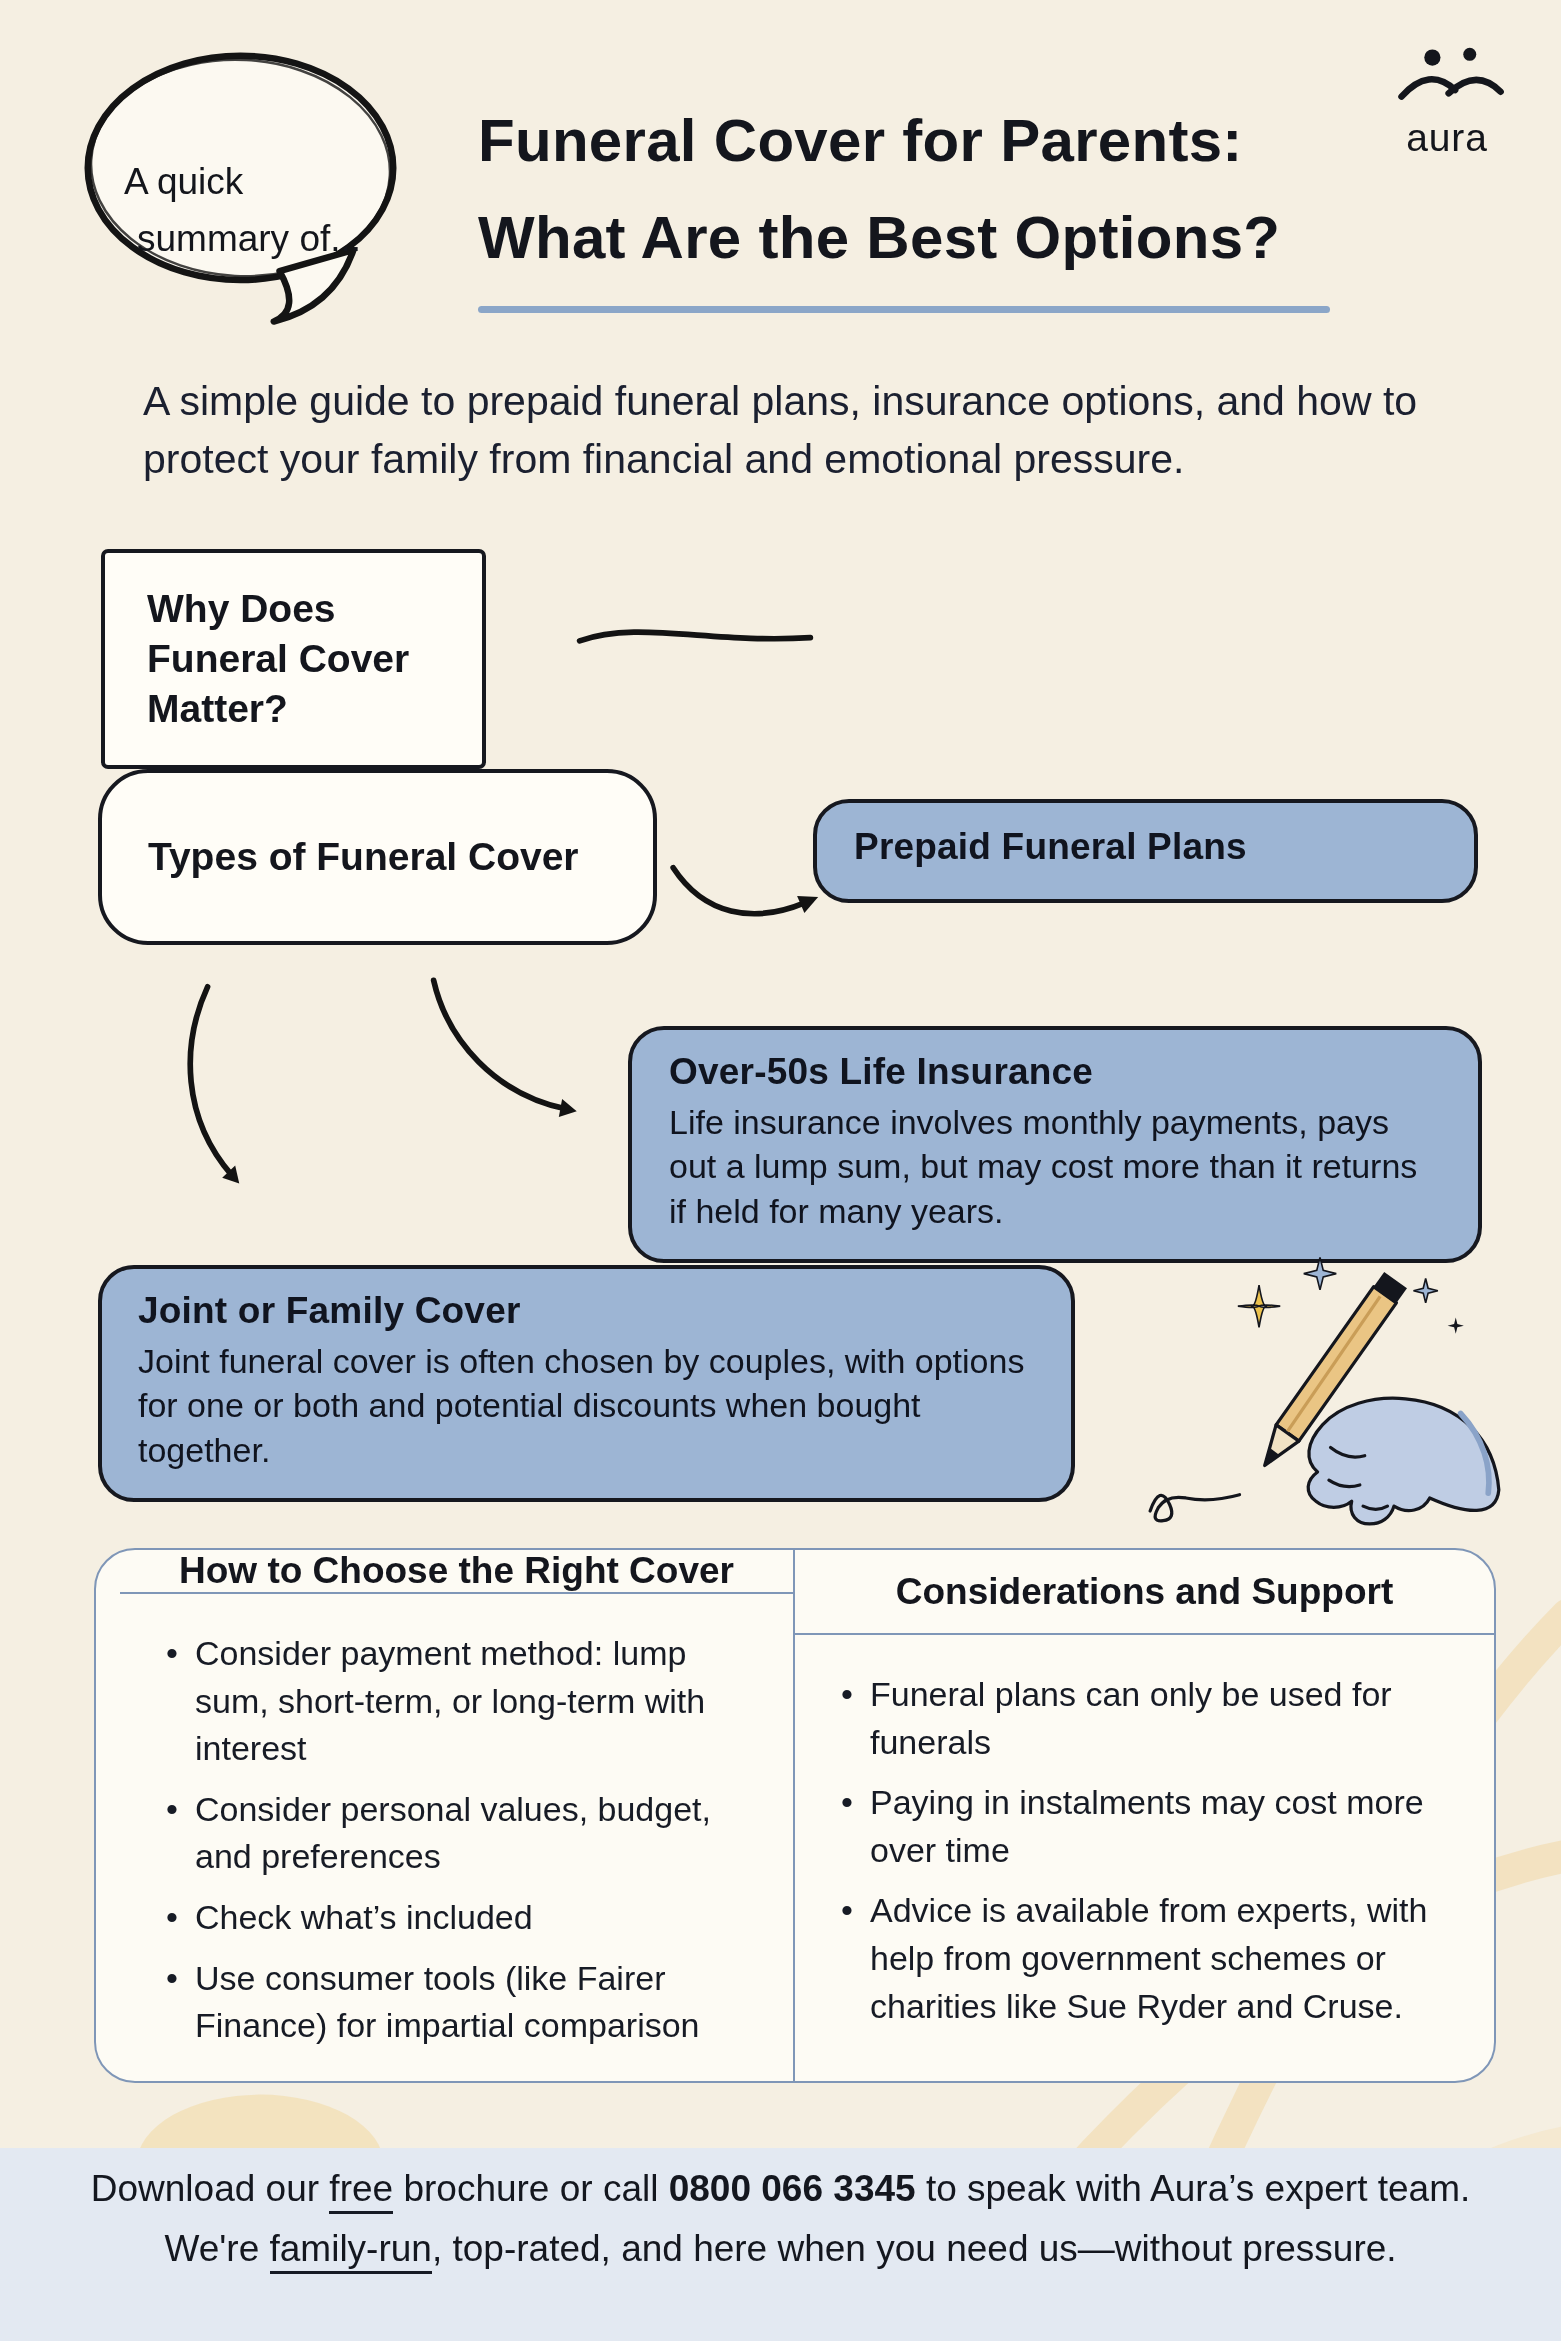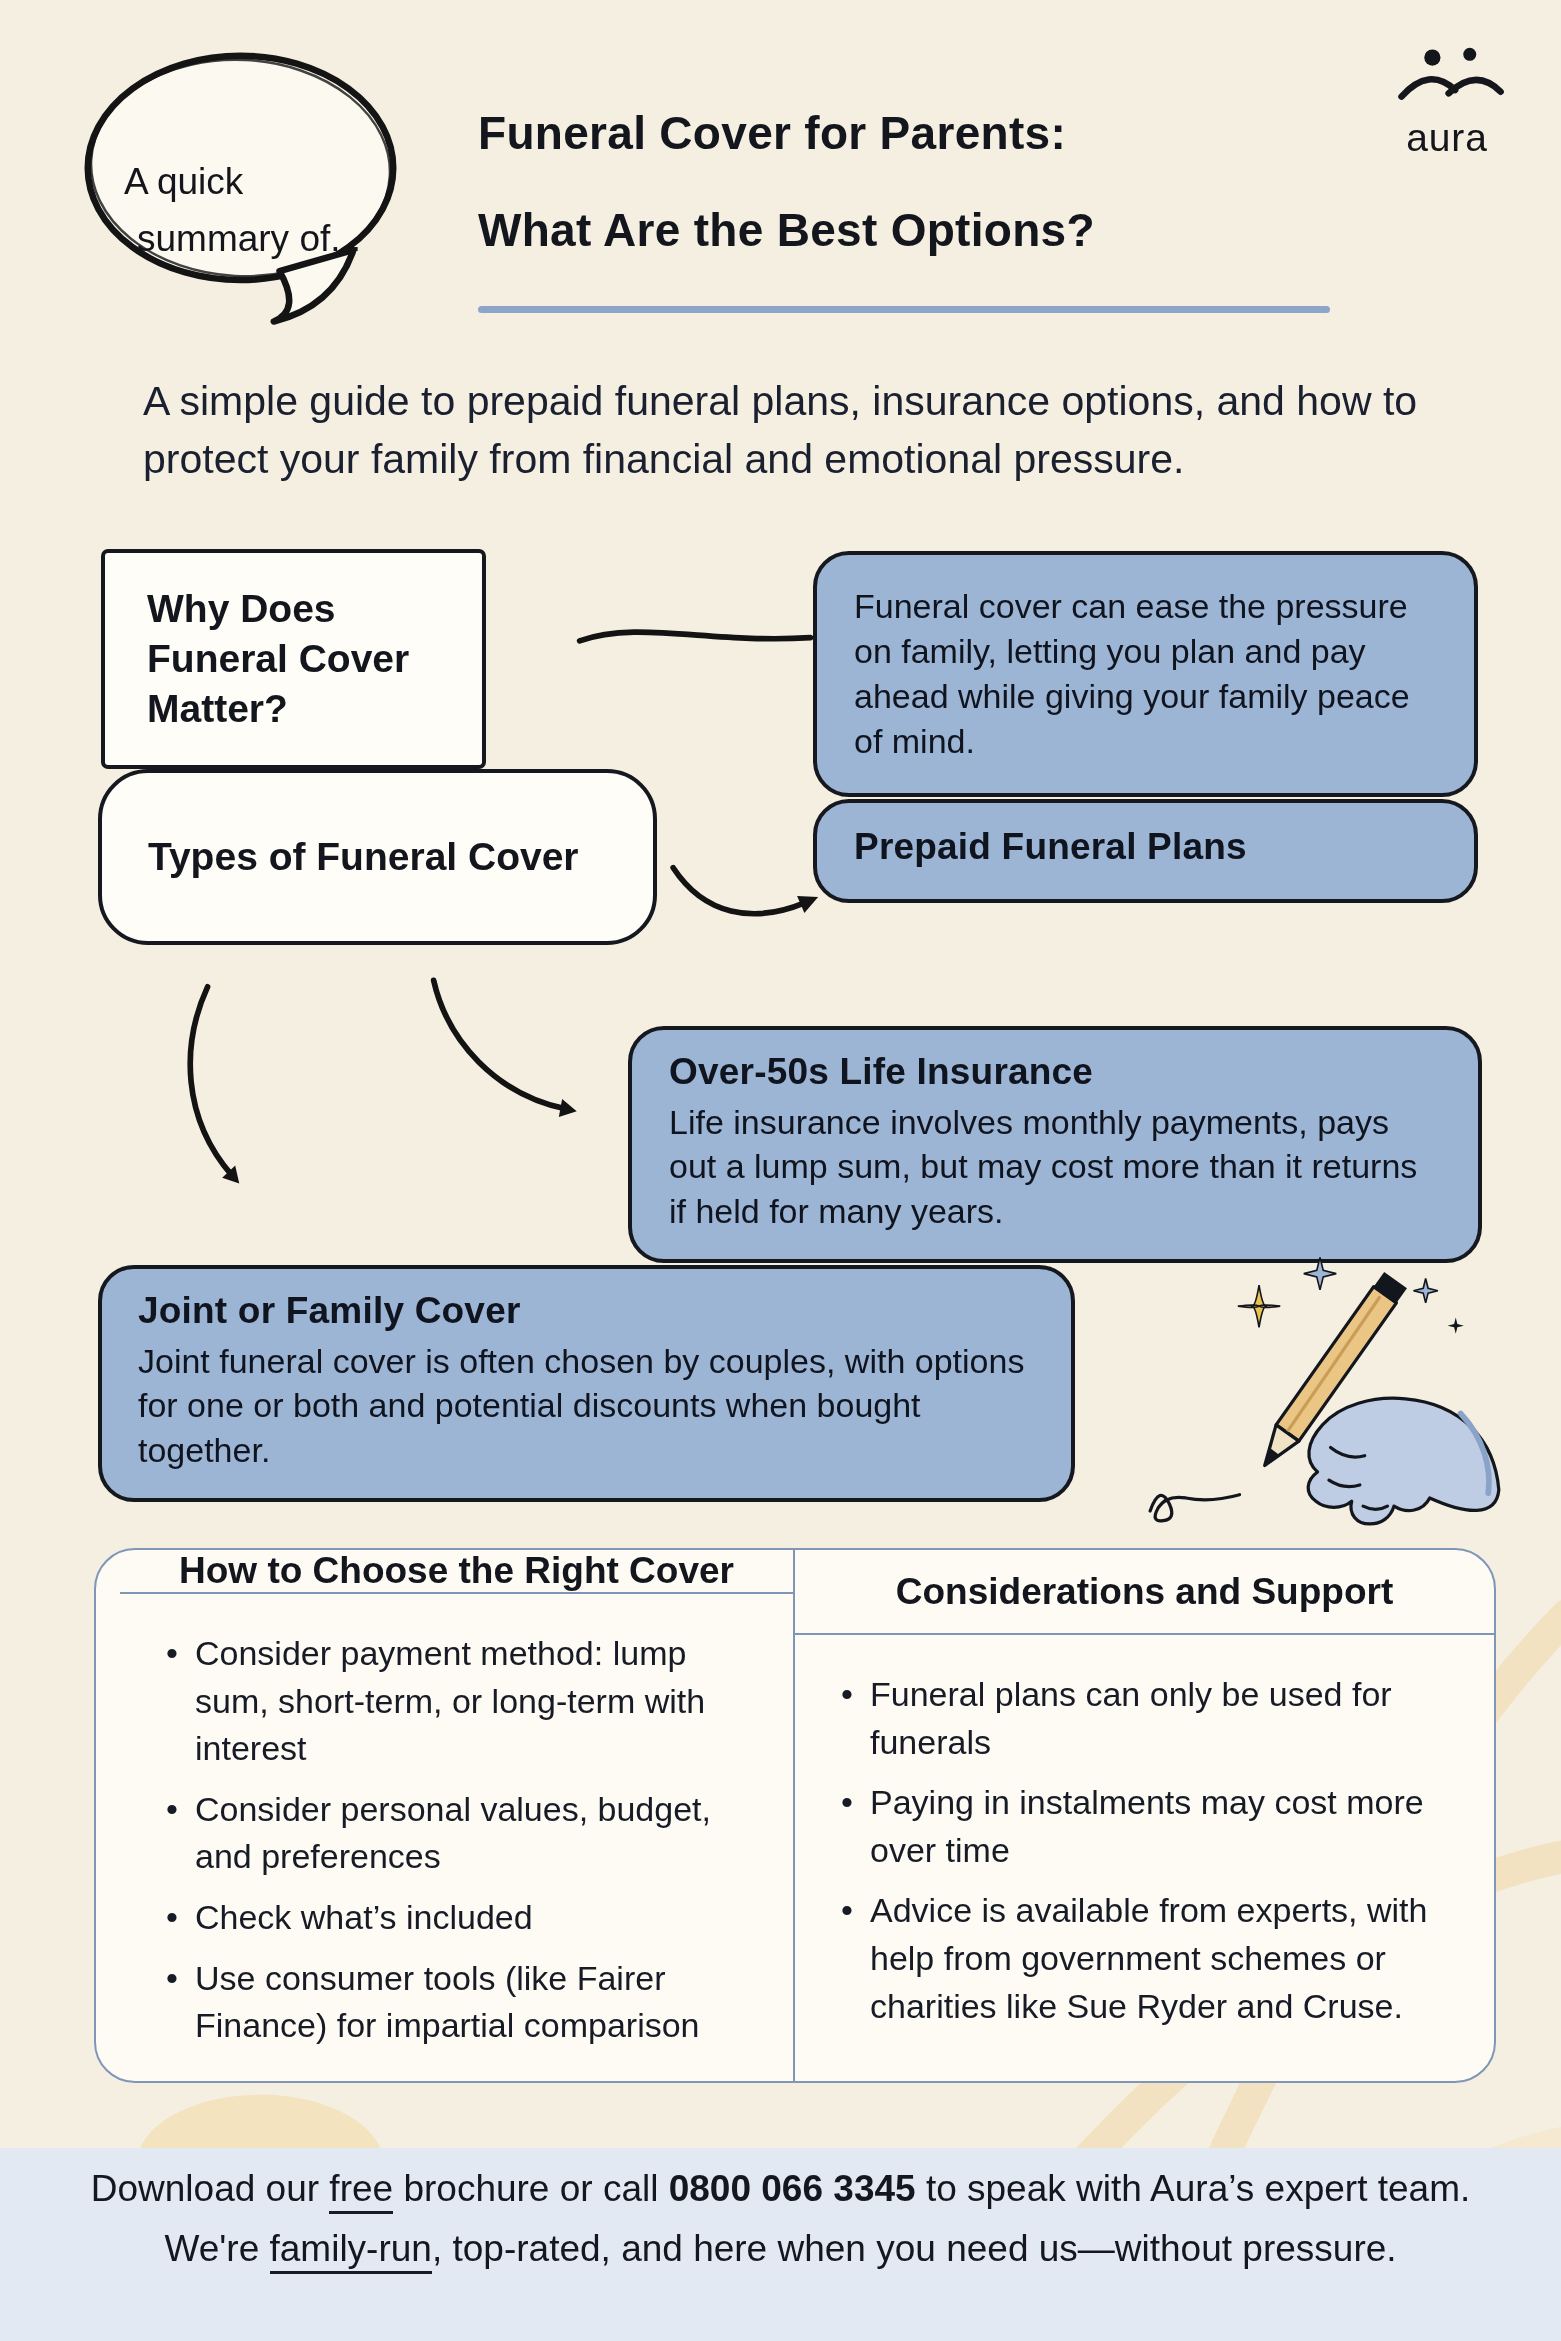--- a/index.html
+++ b/index.html
@@ -13,21 +13,21 @@
 
   
   .bubble-text{position:absolute;left:124px;top:153px;z-index:1;font-size:37px;line-height:1.55;color:#14161c;}
   .bubble-text .l2{display:block;padding-left:13px;}
 
   
   .logo{position:absolute;left:1374px;top:46px;width:146px;text-align:center;z-index:1;}
   .logo .wordmark{font-size:39px;letter-spacing:0.8px;color:#14161c;margin-top:0;}
 
   
-  .title-line{position:absolute;left:478px;font-size:46px;font-weight:700;letter-spacing:0.3px;color:#14161d;z-index:1;}
+  .title-line{position:absolute;left:478px;font-size:60px;font-weight:700;letter-spacing:0.3px;color:#14161d;z-index:1;}
   .divider{position:absolute;left:478px;top:306px;width:852px;height:7.3px;background:#8ba6c8;border-radius:4.1px;z-index:1;}
   .subtitle{position:absolute;left:143px;top:372px;width:1285px;font-size:41px;line-height:1.42;color:#1b2030;z-index:1;}
 
   
   .pill{position:absolute;background:#fffdf7;border:4.1px solid #16181f;box-sizing:border-box;
         font-weight:700;font-size:39px;line-height:1.28;color:#14161d;z-index:1;}
   .pill-why{left:101px;top:549px;width:385px;border-radius:7px;padding:31px 19.5px 31px 42px;}
   .pill-types{left:98px;top:769px;width:559px;border-radius:50px;padding:59px 23px 59px 46px;}
 
   
@@ -100,23 +100,20 @@
   <div class="title-line" style="top:203px;">What Are the Best Options?</div>
   <div class="divider"></div>
   <div class="subtitle">A simple guide to prepaid funeral plans, insurance options, and how to protect your family from financial and emotional pressure.</div>
 
   <div class="pill pill-why">
     <span>Why Does Funeral Cover Matter?</span>
   </div>
   <svg class="arrow" style="left:573px;top:610px;" width="244" height="52" viewBox="0 0 300 64">
     <path d="M 8 38 C 80 12 170 42 292 34" stroke="#131313" stroke-width="7" fill="none" stroke-linecap="round"></path>
   </svg>
-  <div class="card card-why">
-    <p class="card-body">Funeral cover can ease the pressure on family, letting you plan and pay ahead while giving your family peace of mind.</p>
-  </div>
 
   <div class="pill pill-types">
     <span>Types of Funeral Cover</span>
   </div>
 
   <svg class="arrow" style="left:663px;top:858px;" width="171" height="81" viewBox="0 0 210 100">
     <path d="M 12 12 C 50 70 110 82 175 55" stroke="#131313" stroke-width="7" fill="none" stroke-linecap="round"></path>
     <path d="M 191 48 L 174 68 L 165 47 Z" fill="#131313"></path>
   </svg>
 

